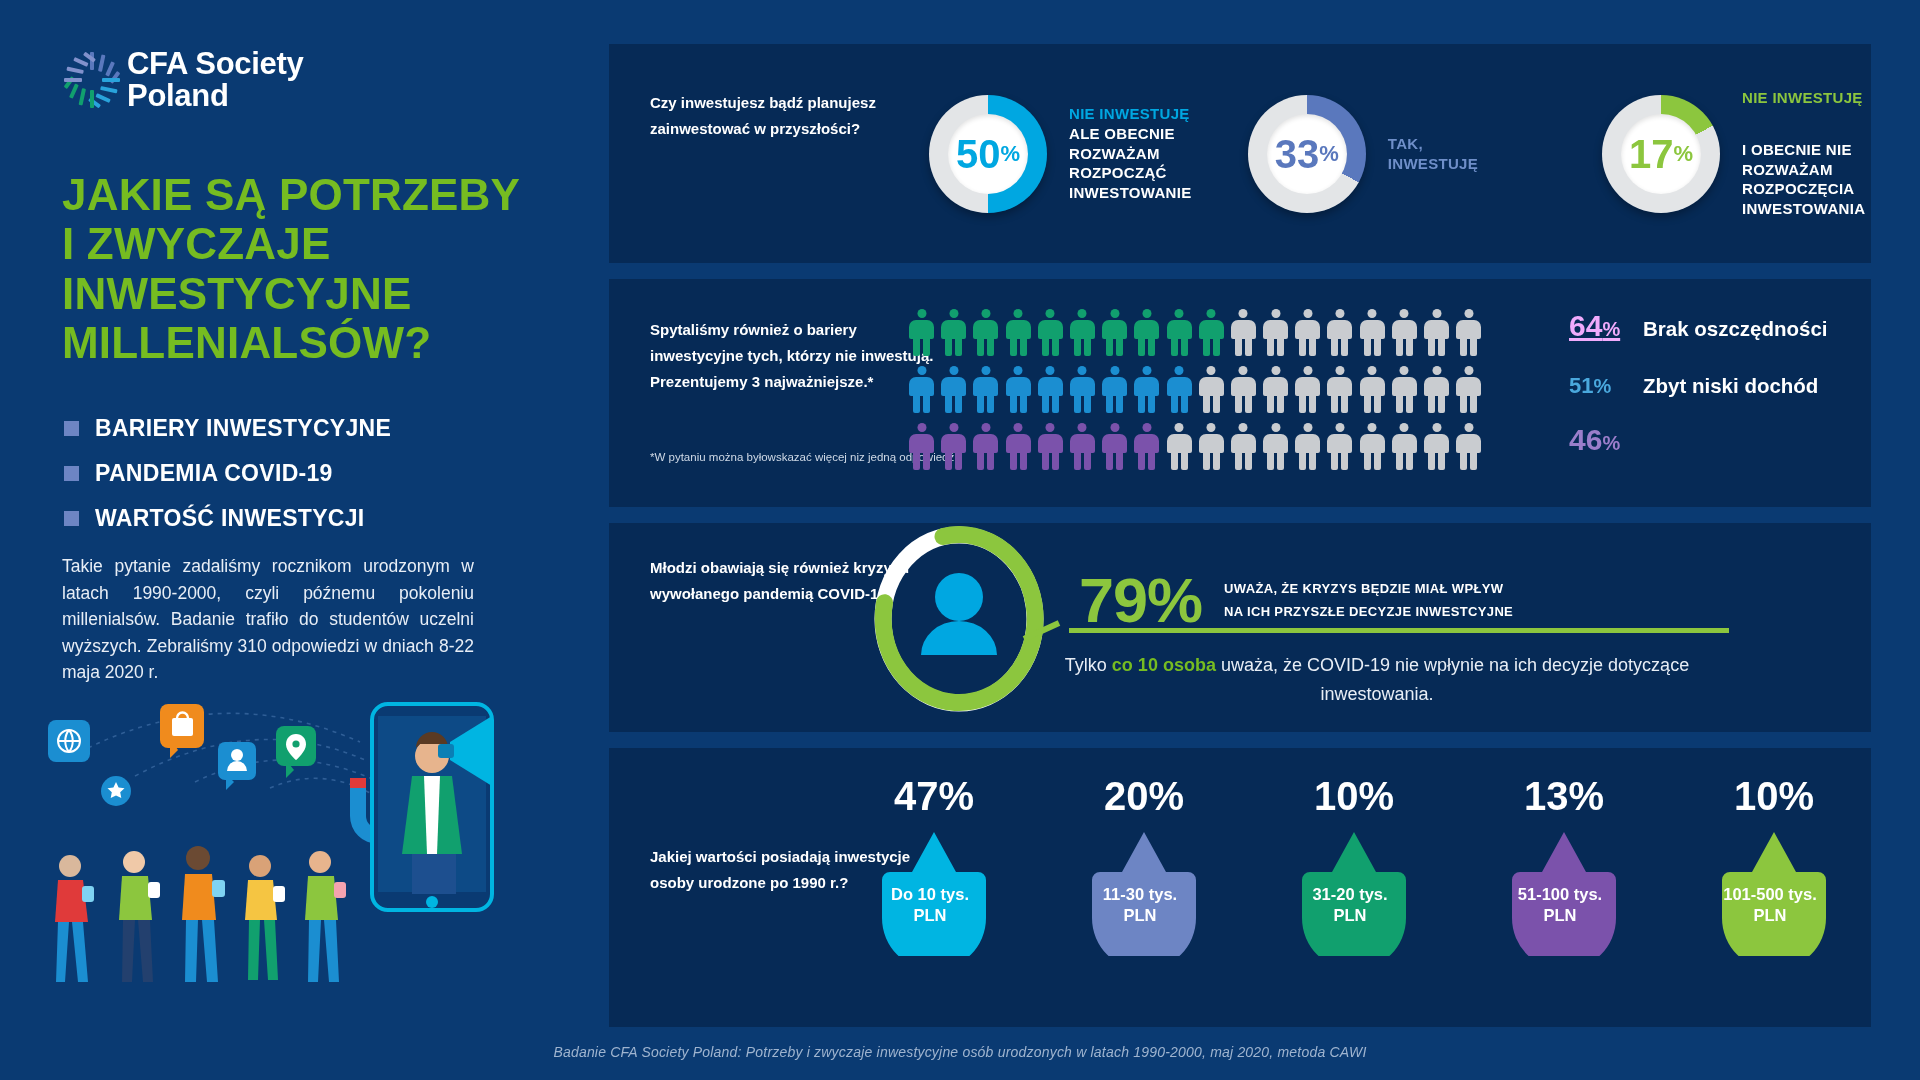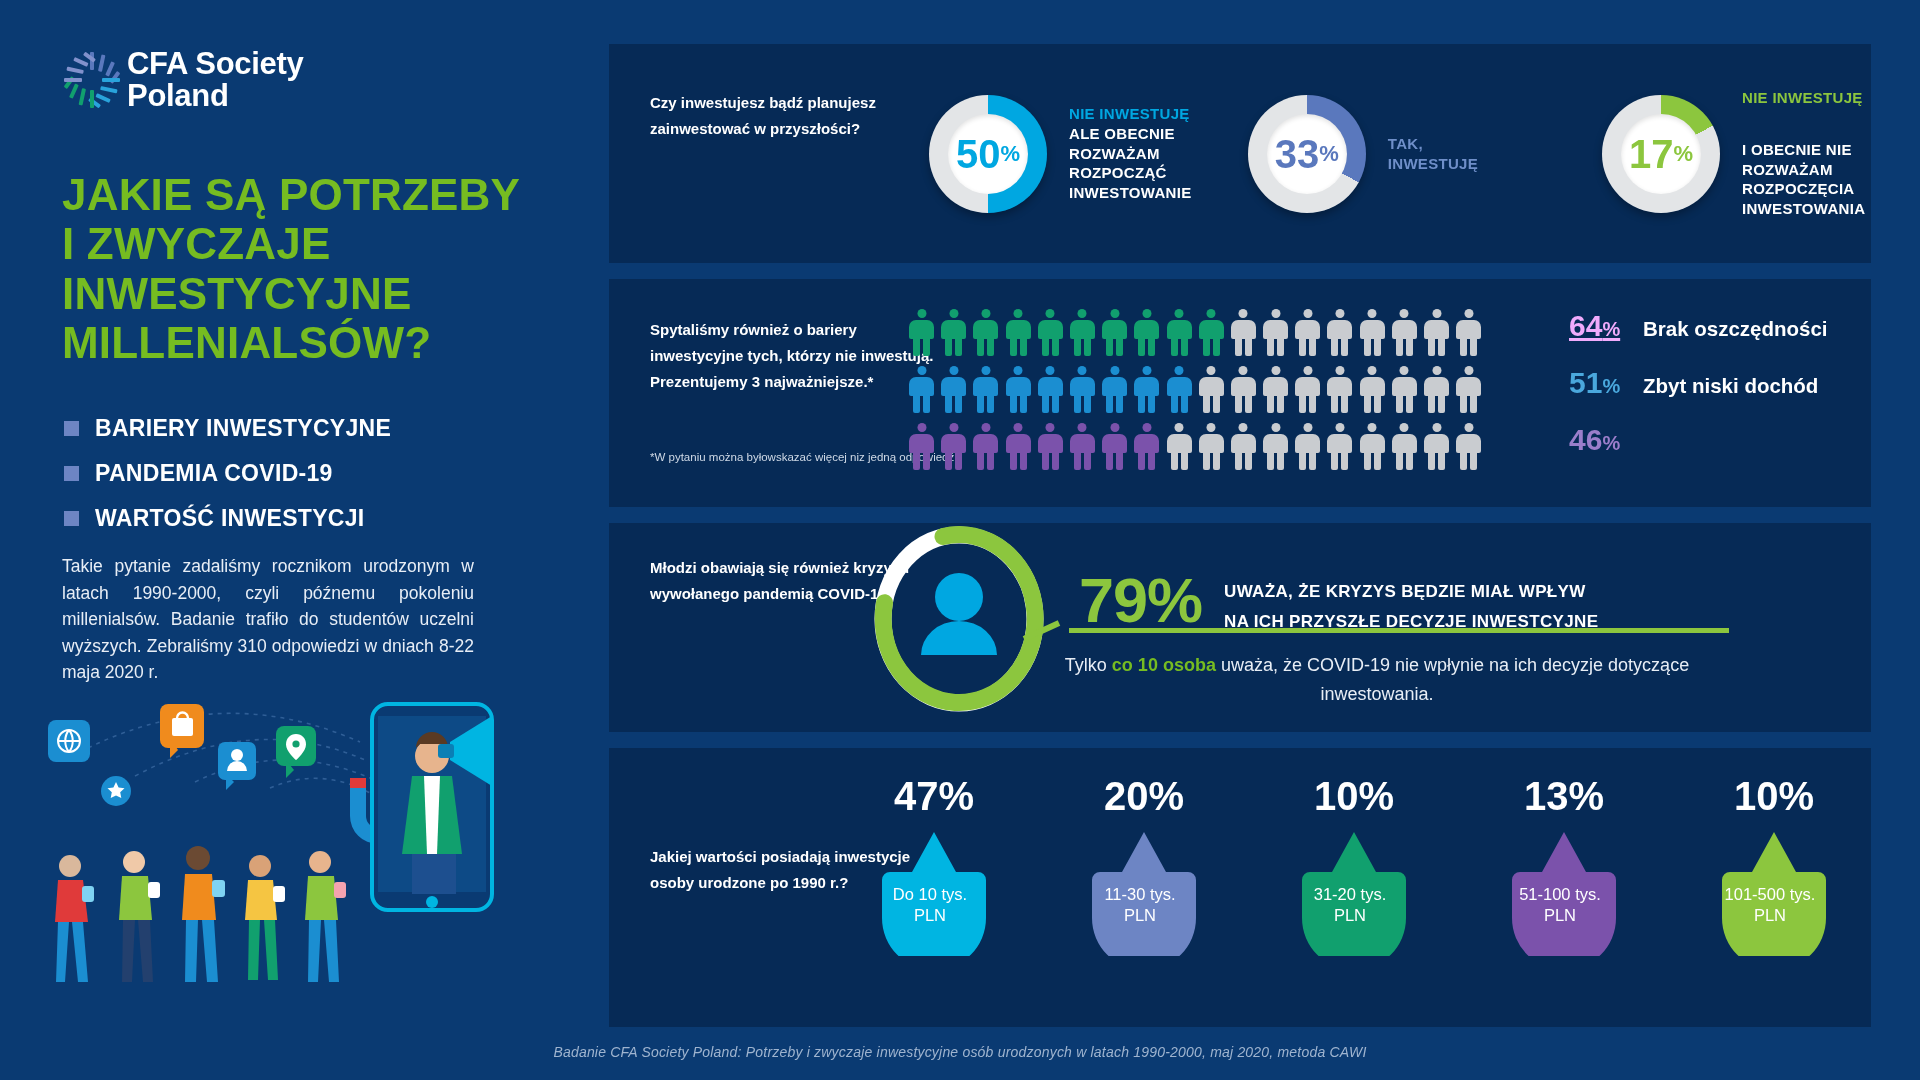--- a/index.html
+++ b/index.html
@@ -65,30 +65,30 @@
 
   .stats{position:absolute;left:960px;top:30px;}
   .stat{display:flex;align-items:baseline;height:47px;margin-bottom:10px;}
   .stat-pct{font-size:30px;font-weight:bold;width:74px;}
   .stat-pct span{font-size:20px;}
   .stat-lb{color:#fff;font-size:20.5px;font-weight:bold;}
 
   
   .ring-zone{position:absolute;left:235px;top:-4px;width:230px;height:100%;}
   .big79{position:absolute;left:470px;top:46px;color:#8cc63e;font-size:63px;font-weight:bold;line-height:1;letter-spacing:-1px;}
-  .p3-lead{position:absolute;left:615px;top:54px;color:#fff;font-size:17px;font-weight:600;line-height:1.78;letter-spacing:.35px;}
+  .p3-lead{position:absolute;left:615px;top:54px;color:#fff;font-size:13px;font-weight:600;line-height:1.78;letter-spacing:.35px;}
   .p3-sub{position:absolute;left:418px;top:128px;width:700px;color:#e8eef6;font-size:18px;line-height:1.62;text-align:center;}
   .p3-sub b{color:#76bc21;font-weight:bold;}
 
   
   .pins{position:absolute;left:235px;top:0;width:1020px;height:100%;display:flex;align-items:flex-start;justify-content:space-between;padding-top:28px;box-sizing:border-box;}
   .pin-col{width:180px;text-align:center;}
   .pin-pct{color:#ffffff;font-size:40px;font-weight:bold;margin-bottom:12px;line-height:1;}
   .pin-shape{width:128px;height:128px;margin:0 auto;position:relative;}
-  .pin-label{position:absolute;left:0;right:8px;top:56px;color:#fff;font-size:16.5px;font-weight:normal;line-height:1.27;}
+  .pin-label{position:absolute;left:0;right:8px;top:56px;color:#fff;font-size:16.5px;font-weight:bold;line-height:1.27;}
 
   .footer{position:absolute;left:0;bottom:20px;width:1920px;text-align:center;
     color:#9fb4cf;font-size:14px;font-style:italic;letter-spacing:.2px;}
 </style>
 </head>
 <body>
 
 <div class="stage">
 
   <div class="left">
@@ -624,21 +624,21 @@
           </div>
         </div>
       </div>
 
     <div class="stats">
       <div class="stat">
         <span class="stat-pct" style="color:#f0abfc;text-decoration:underline;"><span style="font-size:30px">64</span><span>%</span></span>
         <span class="stat-lb">Brak oszczędności</span>
       </div>
       <div class="stat">
-        <span class="stat-pct" style="color:#4aa8dd;"><span style="font-size:30px">51</span><span>%</span></span>
+        <span class="stat-pct" style="color:#4aa8dd;"><span style="font-size:22px">51</span><span>%</span></span>
         <span class="stat-lb">Zbyt niski dochód</span>
       </div>
       <div class="stat">
         <span class="stat-pct" style="color:#9b7ecb;"><span style="font-size:30px">46</span><span>%</span></span>
       </div>
     </div>
   </div>
 
   <div class="panel" id="p3">
     <div class="qtext" style="position:absolute;left:41px;top:32px;width:260px;">Młodzi obawiają się również kryzysu wywołanego pandemią COVID-19.</div>

